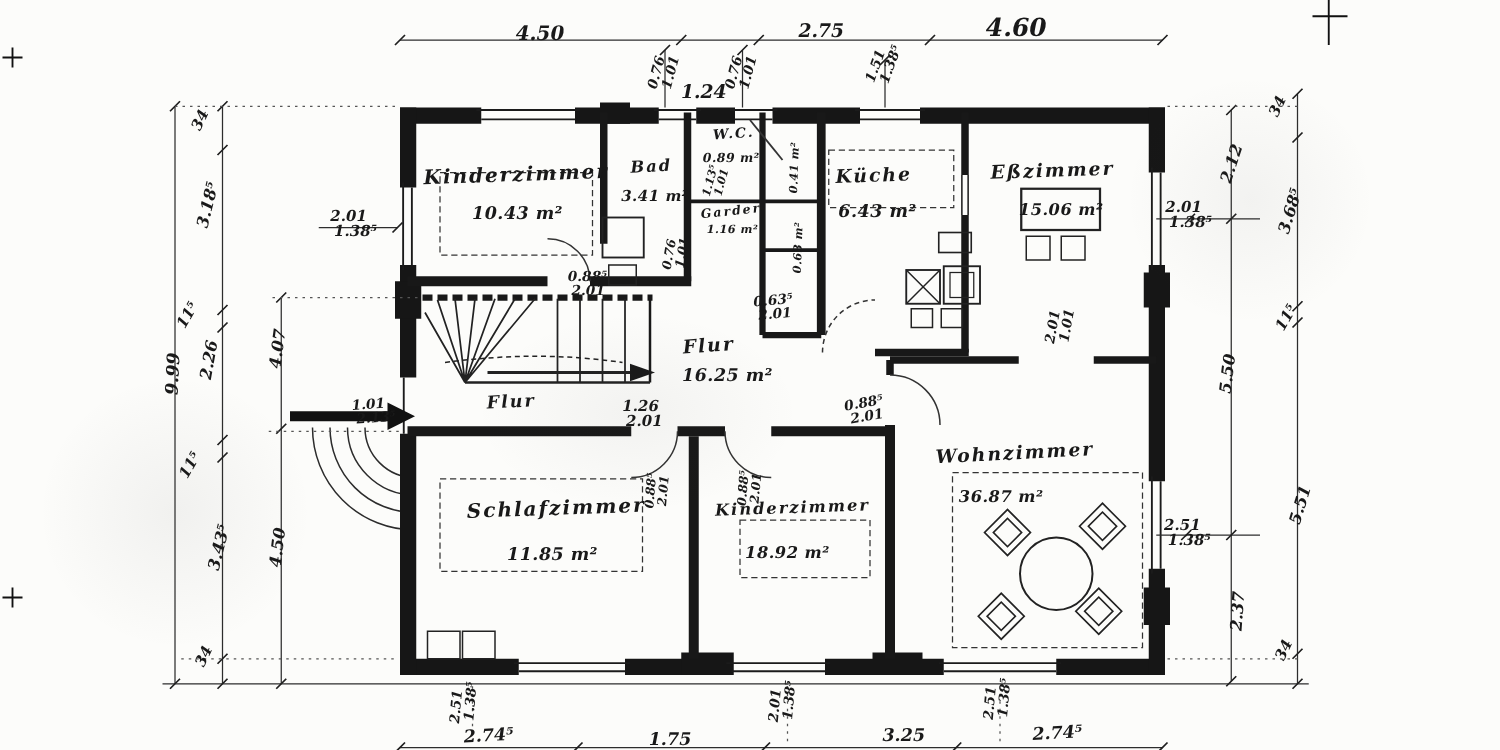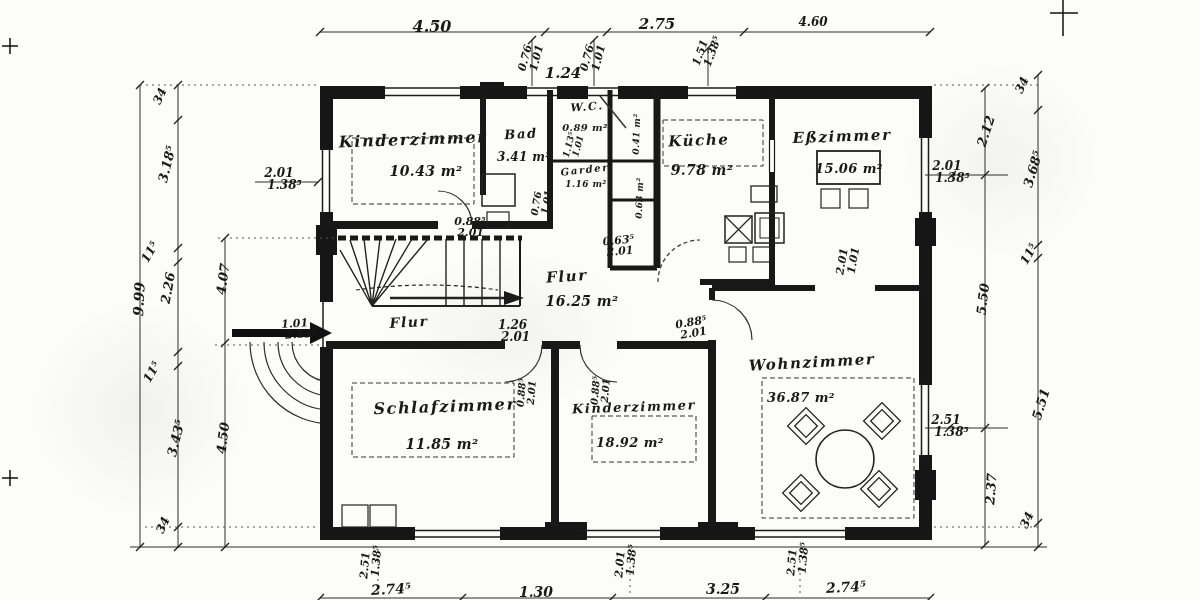--- a/index.html
+++ b/index.html
@@ -190,46 +190,46 @@
 
     <g stroke="#111" stroke-width="1.5" fill="none">
       <path d="M1063,0 V36 M1050,13 H1078"></path>
       <path d="M2,46 H18 M10,38 V54"></path>
       <path d="M2,478 H18 M10,470 V486"></path>
     </g>
   </svg>
 
   <div id="plan-labels">
       <div class="lbl room" style="left: 413px; top: 140px; font-size: 16px; transform: translate(-50%, -50%) rotate(-2deg);"><span>Kinderzimmer</span></div>
-      <div class="lbl area" style="left: 414px; top: 171px; font-size: 14px; transform: translate(-50%, -50%) rotate(0deg); margin-left: 12px;"><span>10.43 m²</span></div>
+      <div class="lbl area" style="left: 414px; top: 171px; font-size: 14px; transform: translate(-50%, -50%) rotate(0deg);"><span>10.43 m²</span></div>
       <div class="lbl room" style="left: 521px; top: 134px; font-size: 13px; transform: translate(-50%, -50%) rotate(-3deg);"><span>Bad</span></div>
       <div class="lbl area" style="left: 524px; top: 157px; font-size: 12px; transform: translate(-50%, -50%) rotate(0deg);"><span>3.41 m²</span></div>
       <div class="lbl room" style="left: 587px; top: 107px; font-size: 11px; transform: translate(-50%, -50%) rotate(-4deg);"><span>W.C.</span></div>
       <div class="lbl area" style="left: 585px; top: 128px; font-size: 10px; transform: translate(-50%, -50%) rotate(0deg);"><span>0.89 m²</span></div>
       <div class="lbl room" style="left: 587px; top: 170px; font-size: 10px; transform: translate(-50%, -50%) rotate(-6deg);"><span>Garder.</span></div>
       <div class="lbl area" style="left: 586px; top: 185px; font-size: 9px; transform: translate(-50%, -50%) rotate(0deg);"><span>1.16 m²</span></div>
       <div class="lbl area" style="left: 637px; top: 134px; font-size: 9px; transform: translate(-50%, -50%) rotate(-88deg);"><span>0.41 m²</span></div>
       <div class="lbl area" style="left: 640px; top: 198px; font-size: 9px; transform: translate(-50%, -50%) rotate(-88deg);"><span>0.63 m²</span></div>
       <div class="lbl room" style="left: 699px; top: 141px; font-size: 15px; transform: translate(-50%, -50%) rotate(-2deg);"><span>Küche</span></div>
-      <div class="lbl area" style="left: 702px; top: 170px; font-size: 14px; transform: translate(-50%, -50%) rotate(0deg);"><span>9.78 m²</span></div>
+      <div class="lbl area" style="left: 702px; top: 170px; font-size: 14px; transform: translate(-50%, -50%) rotate(0deg);"><span>6.43 m²</span></div>
       <div class="lbl room" style="left: 842px; top: 137px; font-size: 15px; transform: translate(-50%, -50%) rotate(-2deg);"><span>Eßzimmer</span></div>
       <div class="lbl area" style="left: 849px; top: 169px; font-size: 13px; transform: translate(-50%, -50%) rotate(0deg);"><span>15.06 m²</span></div>
       <div class="lbl room" style="left: 567px; top: 277px; font-size: 15px; transform: translate(-50%, -50%) rotate(-4deg);"><span>Flur</span></div>
       <div class="lbl area" style="left: 582px; top: 301px; font-size: 14px; transform: translate(-50%, -50%) rotate(0deg);"><span>16.25 m²</span></div>
       <div class="lbl room" style="left: 409px; top: 322px; font-size: 14px; transform: translate(-50%, -50%) rotate(-3deg);"><span>Flur</span></div>
       <div class="lbl room" style="left: 445px; top: 407px; font-size: 16px; transform: translate(-50%, -50%) rotate(-2deg);"><span>Schlafzimmer</span></div>
       <div class="lbl area" style="left: 442px; top: 444px; font-size: 14px; transform: translate(-50%, -50%) rotate(0deg);"><span>11.85 m²</span></div>
       <div class="lbl room" style="left: 634px; top: 407px; font-size: 13px; transform: translate(-50%, -50%) rotate(-2deg);"><span>Kinderzimmer</span></div>
       <div class="lbl area" style="left: 630px; top: 443px; font-size: 13px; transform: translate(-50%, -50%) rotate(0deg);"><span>18.92 m²</span></div>
       <div class="lbl room" style="left: 812px; top: 363px; font-size: 15px; transform: translate(-50%, -50%) rotate(-3deg);"><span>Wohnzimmer</span></div>
       <div class="lbl area" style="left: 801px; top: 398px; font-size: 13px; transform: translate(-50%, -50%) rotate(0deg);"><span>36.87 m²</span></div>
       <div class="lbl dim" style="left: 432px; top: 27px; font-size: 16px; transform: translate(-50%, -50%) rotate(0deg);"><span>4.50</span></div>
       <div class="lbl dim" style="left: 563px; top: 30px; font-size: 15px; transform: translate(-50%, -50%) rotate(0deg); margin-top: 44px;"><span>1.24</span></div>
       <div class="lbl dim" style="left: 657px; top: 25px; font-size: 15px; transform: translate(-50%, -50%) rotate(0deg);"><span>2.75</span></div>
-      <div class="lbl dim" style="left: 813px; top: 22px; font-size: 12px; transform: translate(-50%, -50%) rotate(0deg);"><span>4.60</span></div>
+      <div class="lbl dim" style="left: 813px; top: 22px; font-size: 20px; transform: translate(-50%, -50%) rotate(0deg);"><span>4.60</span></div>
       <div class="lbl dim" style="left: 531px; top: 58px; font-size: 11px; transform: translate(-50%, -50%) rotate(-75deg);"><span>0.76</span><span class="l2">1.01</span></div>
       <div class="lbl dim" style="left: 593px; top: 58px; font-size: 11px; transform: translate(-50%, -50%) rotate(-75deg);"><span>0.76</span><span class="l2">1.01</span></div>
       <div class="lbl dim" style="left: 707px; top: 51px; font-size: 11px; transform: translate(-50%, -50%) rotate(-70deg);"><span>1.51</span><span class="l2">1.38⁵</span></div>
       <div class="lbl dim" style="left: 160px; top: 96px; font-size: 12px; transform: translate(-50%, -50%) rotate(-65deg);"><span>34</span></div>
       <div class="lbl dim" style="left: 167px; top: 164px; font-size: 13px; transform: translate(-50%, -50%) rotate(-76deg);"><span>3.18⁵</span></div>
       <div class="lbl dim" style="left: 150px; top: 252px; font-size: 12px; transform: translate(-50%, -50%) rotate(-60deg);"><span>11⁵</span></div>
       <div class="lbl dim" style="left: 168px; top: 288px; font-size: 13px; transform: translate(-50%, -50%) rotate(-80deg);"><span>2.26</span></div>
       <div class="lbl dim" style="left: 139px; top: 299px; font-size: 14px; transform: translate(-50%, -50%) rotate(-87deg);"><span>9.99</span></div>
       <div class="lbl dim" style="left: 223px; top: 279px; font-size: 13px; transform: translate(-50%, -50%) rotate(-82deg);"><span>4.07</span></div>
       <div class="lbl dim" style="left: 283px; top: 179px; font-size: 12px; transform: translate(-50%, -50%) rotate(0deg);"><span>2.01</span><span class="l2">1.38⁵</span></div>
@@ -245,21 +245,21 @@
       <div class="lbl dim" style="left: 1029px; top: 254px; font-size: 12px; transform: translate(-50%, -50%) rotate(-60deg);"><span>11⁵</span></div>
       <div class="lbl dim" style="left: 983px; top: 299px; font-size: 13px; transform: translate(-50%, -50%) rotate(-83deg);"><span>5.50</span></div>
       <div class="lbl dim" style="left: 1041px; top: 404px; font-size: 13px; transform: translate(-50%, -50%) rotate(-73deg);"><span>5.51</span></div>
       <div class="lbl dim" style="left: 950px; top: 426px; font-size: 12px; transform: translate(-50%, -50%) rotate(0deg);"><span>2.51</span><span class="l2">1.38⁵</span></div>
       <div class="lbl dim" style="left: 991px; top: 489px; font-size: 13px; transform: translate(-50%, -50%) rotate(-86deg);"><span>2.37</span></div>
       <div class="lbl dim" style="left: 1027px; top: 520px; font-size: 12px; transform: translate(-50%, -50%) rotate(-65deg);"><span>34</span></div>
       <div class="lbl dim" style="left: 371px; top: 562px; font-size: 11px; transform: translate(-50%, -50%) rotate(-85deg);"><span>2.51</span><span class="l2">1.38⁵</span></div>
       <div class="lbl dim" style="left: 626px; top: 561px; font-size: 11px; transform: translate(-50%, -50%) rotate(-85deg);"><span>2.01</span><span class="l2">1.38⁵</span></div>
       <div class="lbl dim" style="left: 798px; top: 559px; font-size: 11px; transform: translate(-50%, -50%) rotate(-85deg);"><span>2.51</span><span class="l2">1.38⁵</span></div>
       <div class="lbl dim" style="left: 391px; top: 589px; font-size: 14px; transform: translate(-50%, -50%) rotate(-3deg);"><span>2.74⁵</span></div>
-      <div class="lbl dim" style="left: 536px; top: 592px; font-size: 14px; transform: translate(-50%, -50%) rotate(0deg);"><span>1.30</span></div>
+      <div class="lbl dim" style="left: 536px; top: 592px; font-size: 14px; transform: translate(-50%, -50%) rotate(0deg);"><span>1.75</span></div>
       <div class="lbl dim" style="left: 689px; top: 589px; font-size: 14px; transform: translate(-50%, -50%) rotate(0deg); margin-left: 34px;"><span>3.25</span></div>
       <div class="lbl dim" style="left: 846px; top: 587px; font-size: 14px; transform: translate(-50%, -50%) rotate(-3deg);"><span>2.74⁵</span></div>
       <div class="lbl dim" style="left: 470px; top: 227px; font-size: 11px; transform: translate(-50%, -50%) rotate(0deg);"><span>0.88⁵</span><span class="l2">2.01</span></div>
       <div class="lbl dim" style="left: 542px; top: 203px; font-size: 10px; transform: translate(-50%, -50%) rotate(-80deg);"><span>0.76</span><span class="l2">1.01</span></div>
       <div class="lbl dim" style="left: 574px; top: 146px; font-size: 9px; transform: translate(-50%, -50%) rotate(-75deg);"><span>1.13⁵</span><span class="l2">1.01</span></div>
       <div class="lbl dim" style="left: 619px; top: 246px; font-size: 11px; transform: translate(-50%, -50%) rotate(-5deg);"><span>0.63⁵</span><span class="l2">2.01</span></div>
       <div class="lbl dim" style="left: 514px; top: 331px; font-size: 12px; transform: translate(-50%, -50%) rotate(0deg);"><span>1.26</span><span class="l2">2.01</span></div>
       <div class="lbl dim" style="left: 692px; top: 328px; font-size: 11px; transform: translate(-50%, -50%) rotate(-10deg);"><span>0.88⁵</span><span class="l2">2.01</span></div>
       <div class="lbl dim" style="left: 848px; top: 261px; font-size: 11px; transform: translate(-50%, -50%) rotate(-80deg);"><span>2.01</span><span class="l2">1.01</span></div>
       <div class="lbl dim" style="left: 527px; top: 393px; font-size: 10px; transform: translate(-50%, -50%) rotate(-85deg);"><span>0.88⁵</span><span class="l2">2.01</span></div>

